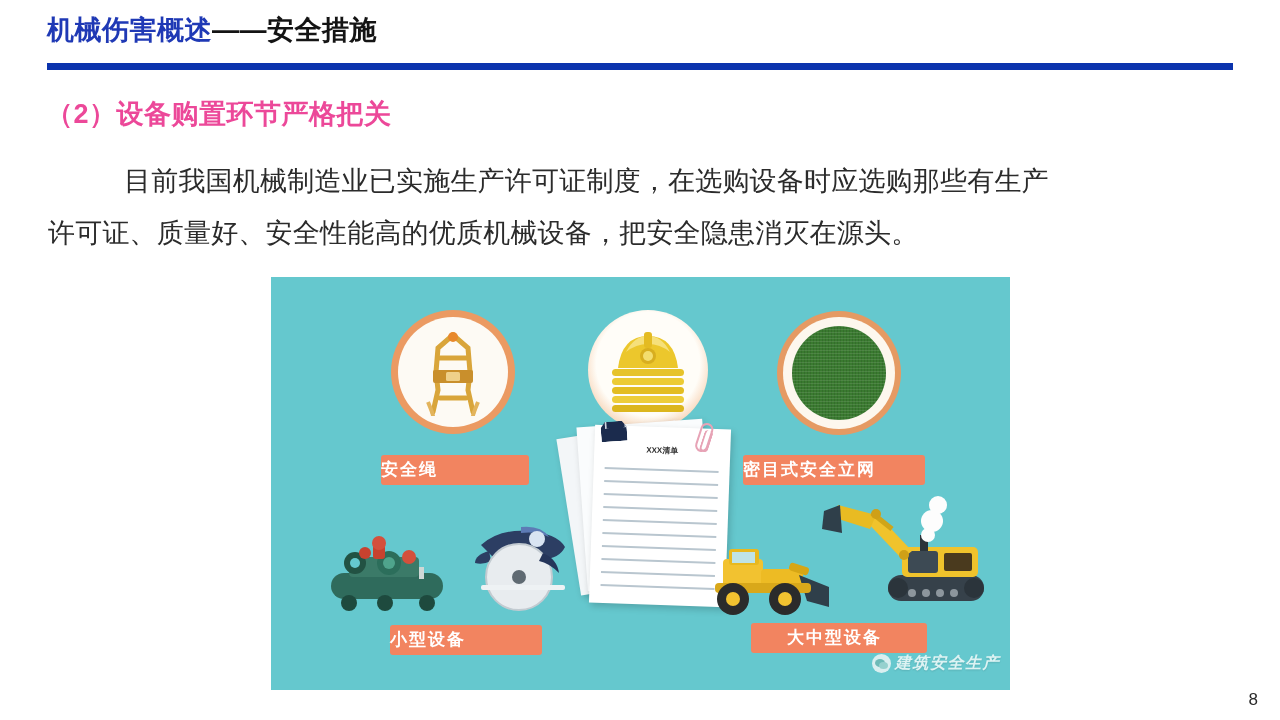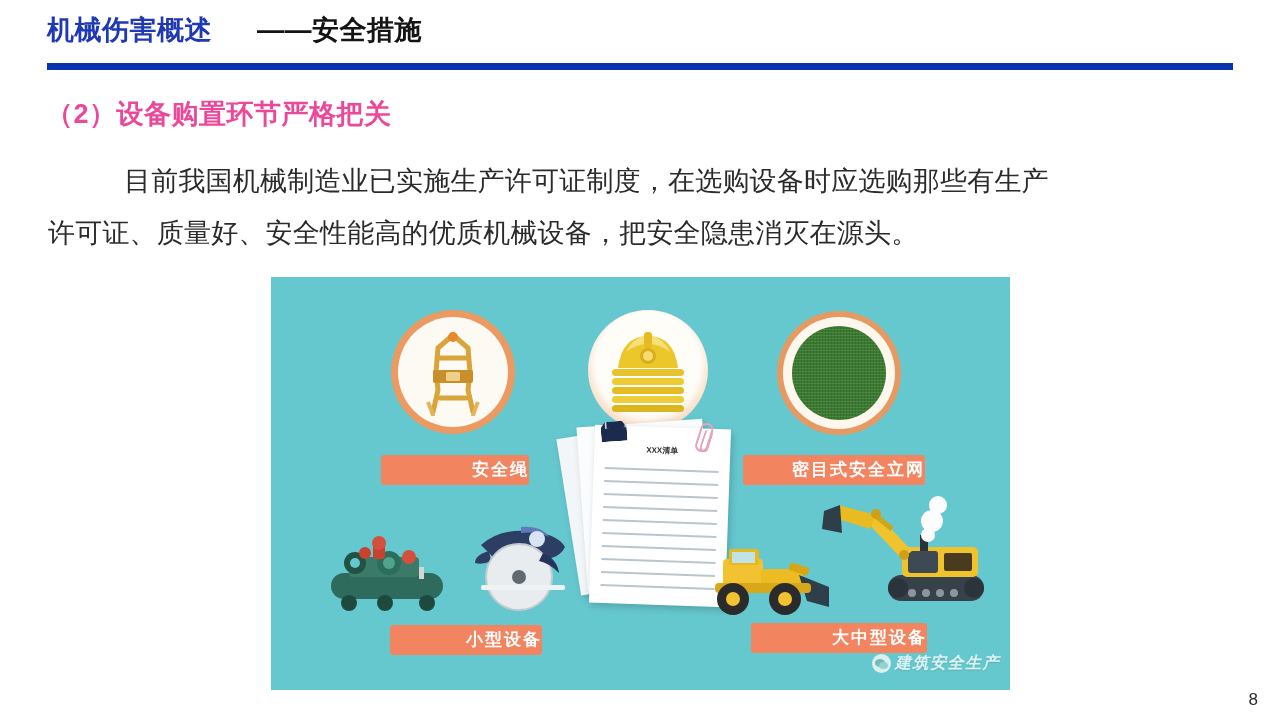--- a/index.html
+++ b/index.html
@@ -12,21 +12,21 @@
   .slide { position: relative; width: 1280px; height: 720px; background: #fff; }
 
   
   .title-row {
     position: absolute; left: 47px; top: 12px;
     display: flex; align-items: baseline;
     font-size: 27px; font-weight: 700; letter-spacing: 0.5px;
     white-space: nowrap;
   }
   .title-blue { color: #1f39b5; }
-  .title-black { color: #141414; margin-left: 45px; }
+  .title-black { color: #141414; }
 
   .title-rule {
     position: absolute; left: 47px; top: 63px;
     width: 1186px; height: 7px;
     background: #0b33ad;
   }
 
   
   .subtitle {
     position: absolute; left: 46px; top: 96px;
@@ -81,30 +81,30 @@
   
   .helmets { position: absolute; left: 50%; top: 52%; transform: translate(-50%,-50%); }
 
   
   .tag {
     position: absolute;
     background: #f28460;
     color: #ffffff;
     font-size: 17px; font-weight: 700;
     letter-spacing: 2px;
-    text-align: right;
+    text-align: left;
     line-height: 30px;
     height: 30px;
     border-radius: 3px;
     white-space: nowrap;
   }
   .tag.t1 { left: 110px; top: 178px; width: 148px; }
   .tag.t2 { left: 472px; top: 178px; width: 182px; }
   .tag.t3 { left: 119px; top: 348px; width: 152px; }
-  .tag.t4 { left: 480px; top: 346px; width: 176px; }
+  .tag.t4 { left: 480px; top: 346px; width: 176px; padding-left: 36px; }
 
   
   .papers { position: absolute; left: 295px; top: 142px; width: 175px; height: 195px; }
   .sheet {
     position: absolute; background: #ffffff;
     box-shadow: 2px 3px 7px rgba(0,0,0,0.18);
   }
   .sheet.back1 { left: 2px; top: 10px; width: 120px; height: 158px; transform: rotate(-9deg); background:#f3f6f8; }
   .sheet.back2 { left: 16px; top: 4px; width: 126px; height: 164px; transform: rotate(-4deg); background:#fafcfd; }
   .sheet.front { left: 26px; top: 8px; width: 136px; height: 178px; transform: rotate(2deg); }

